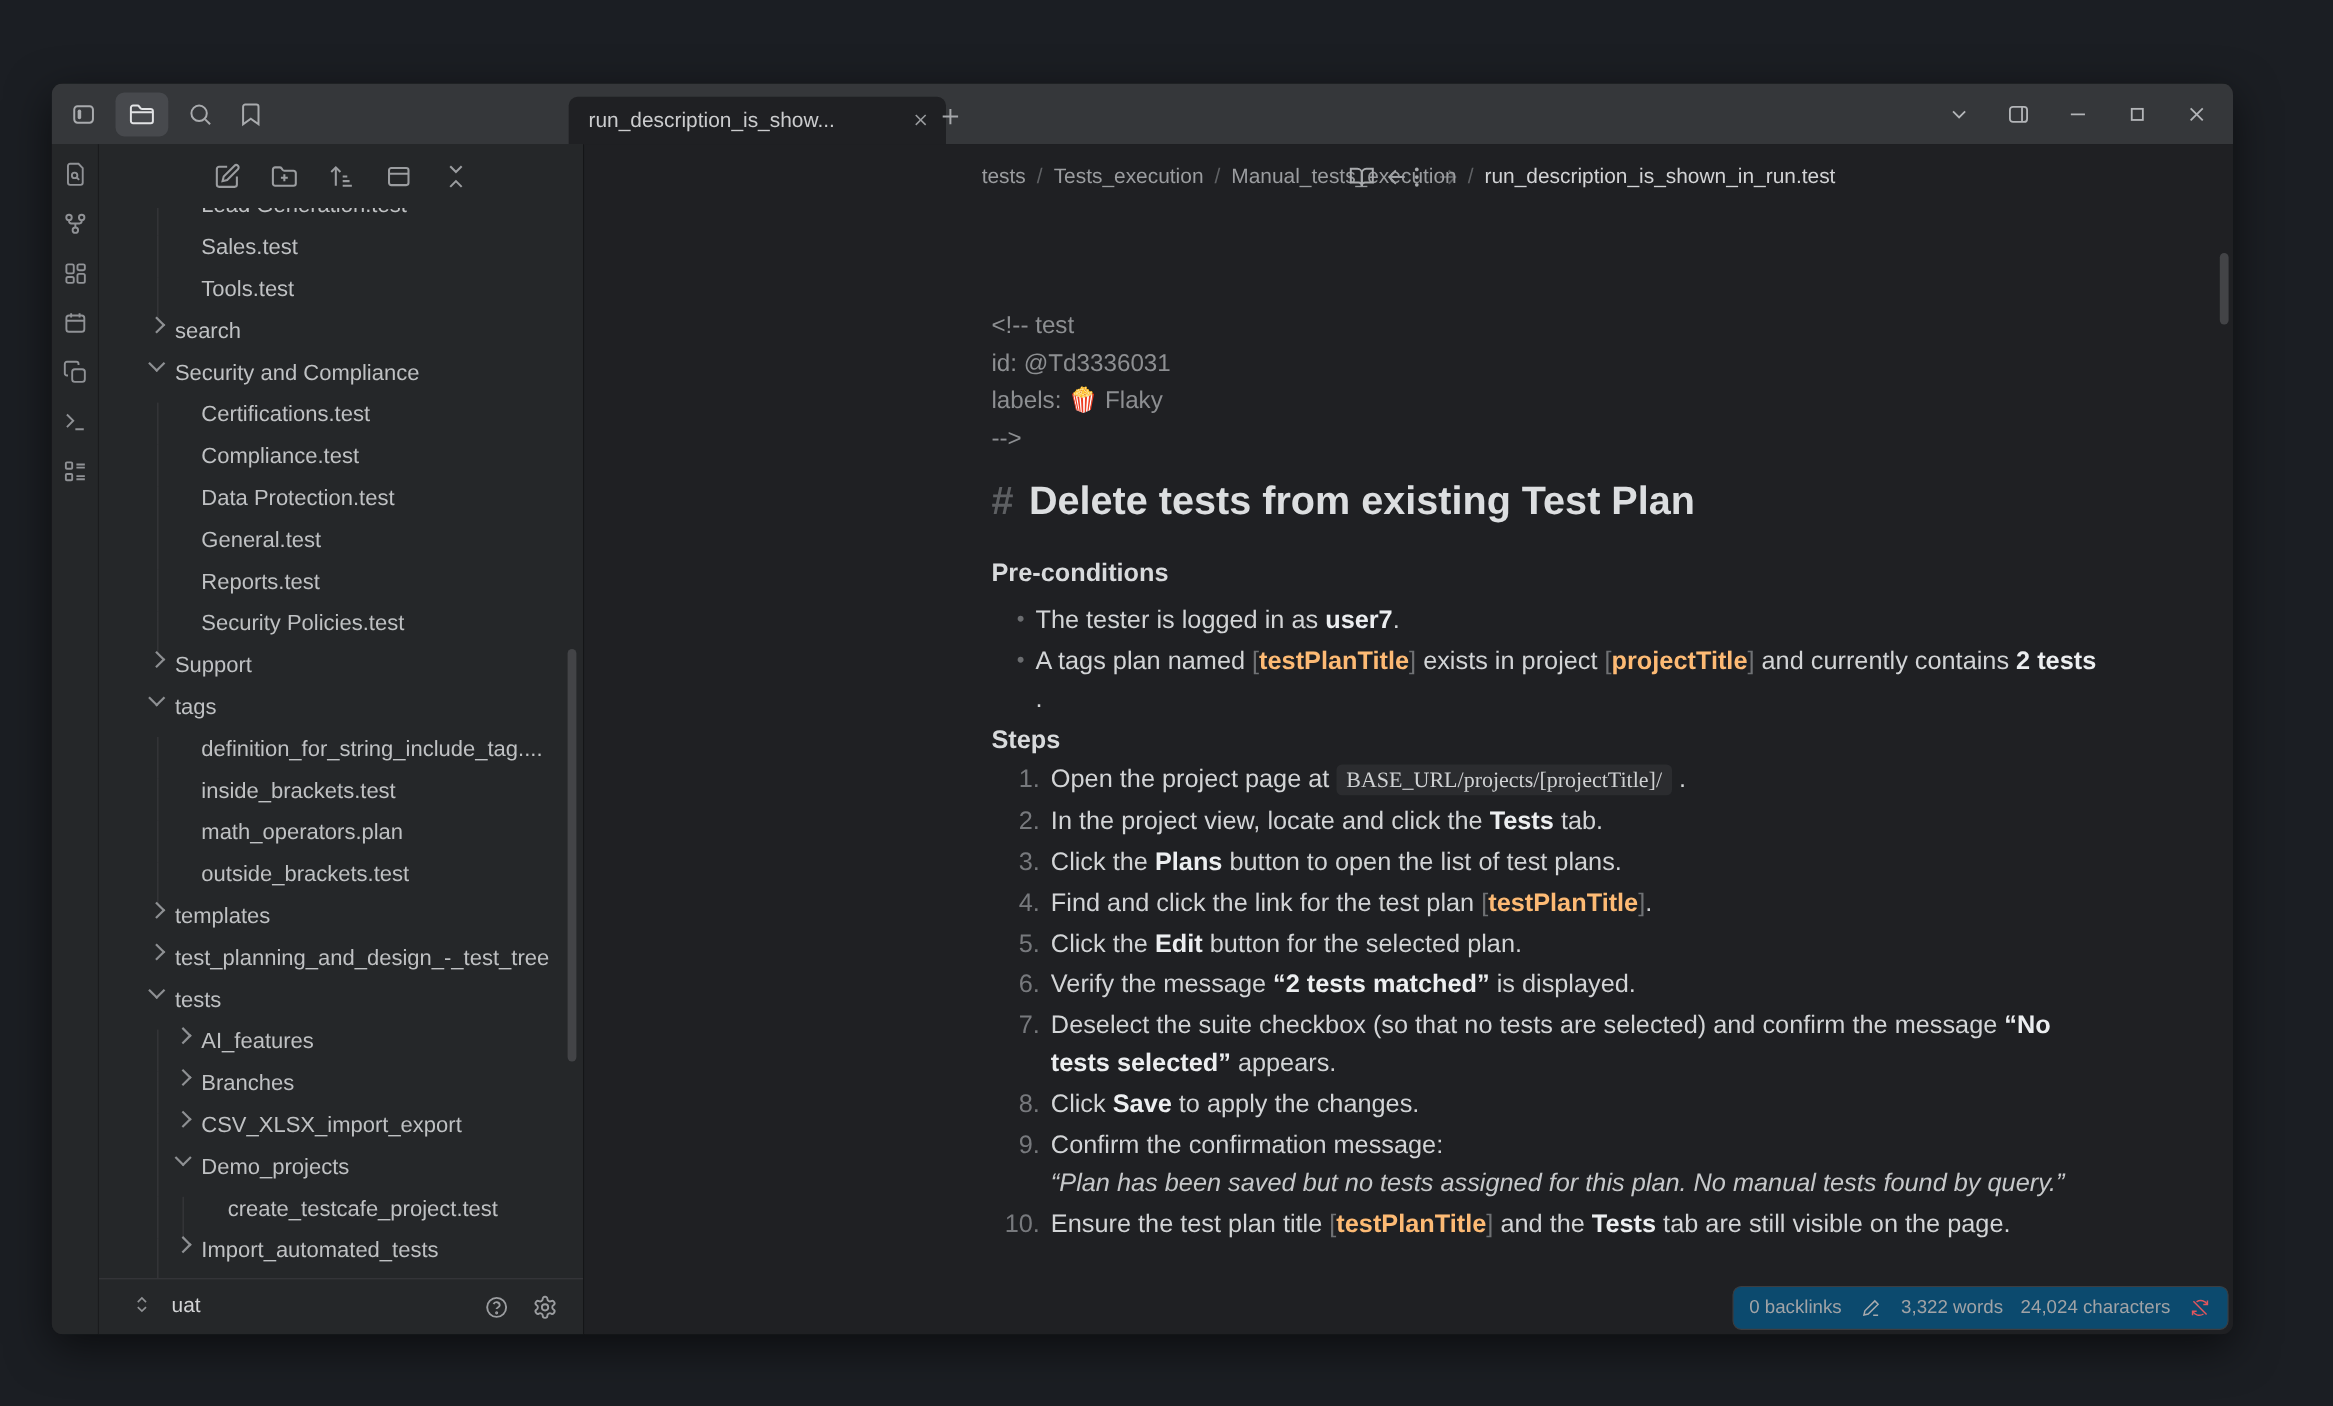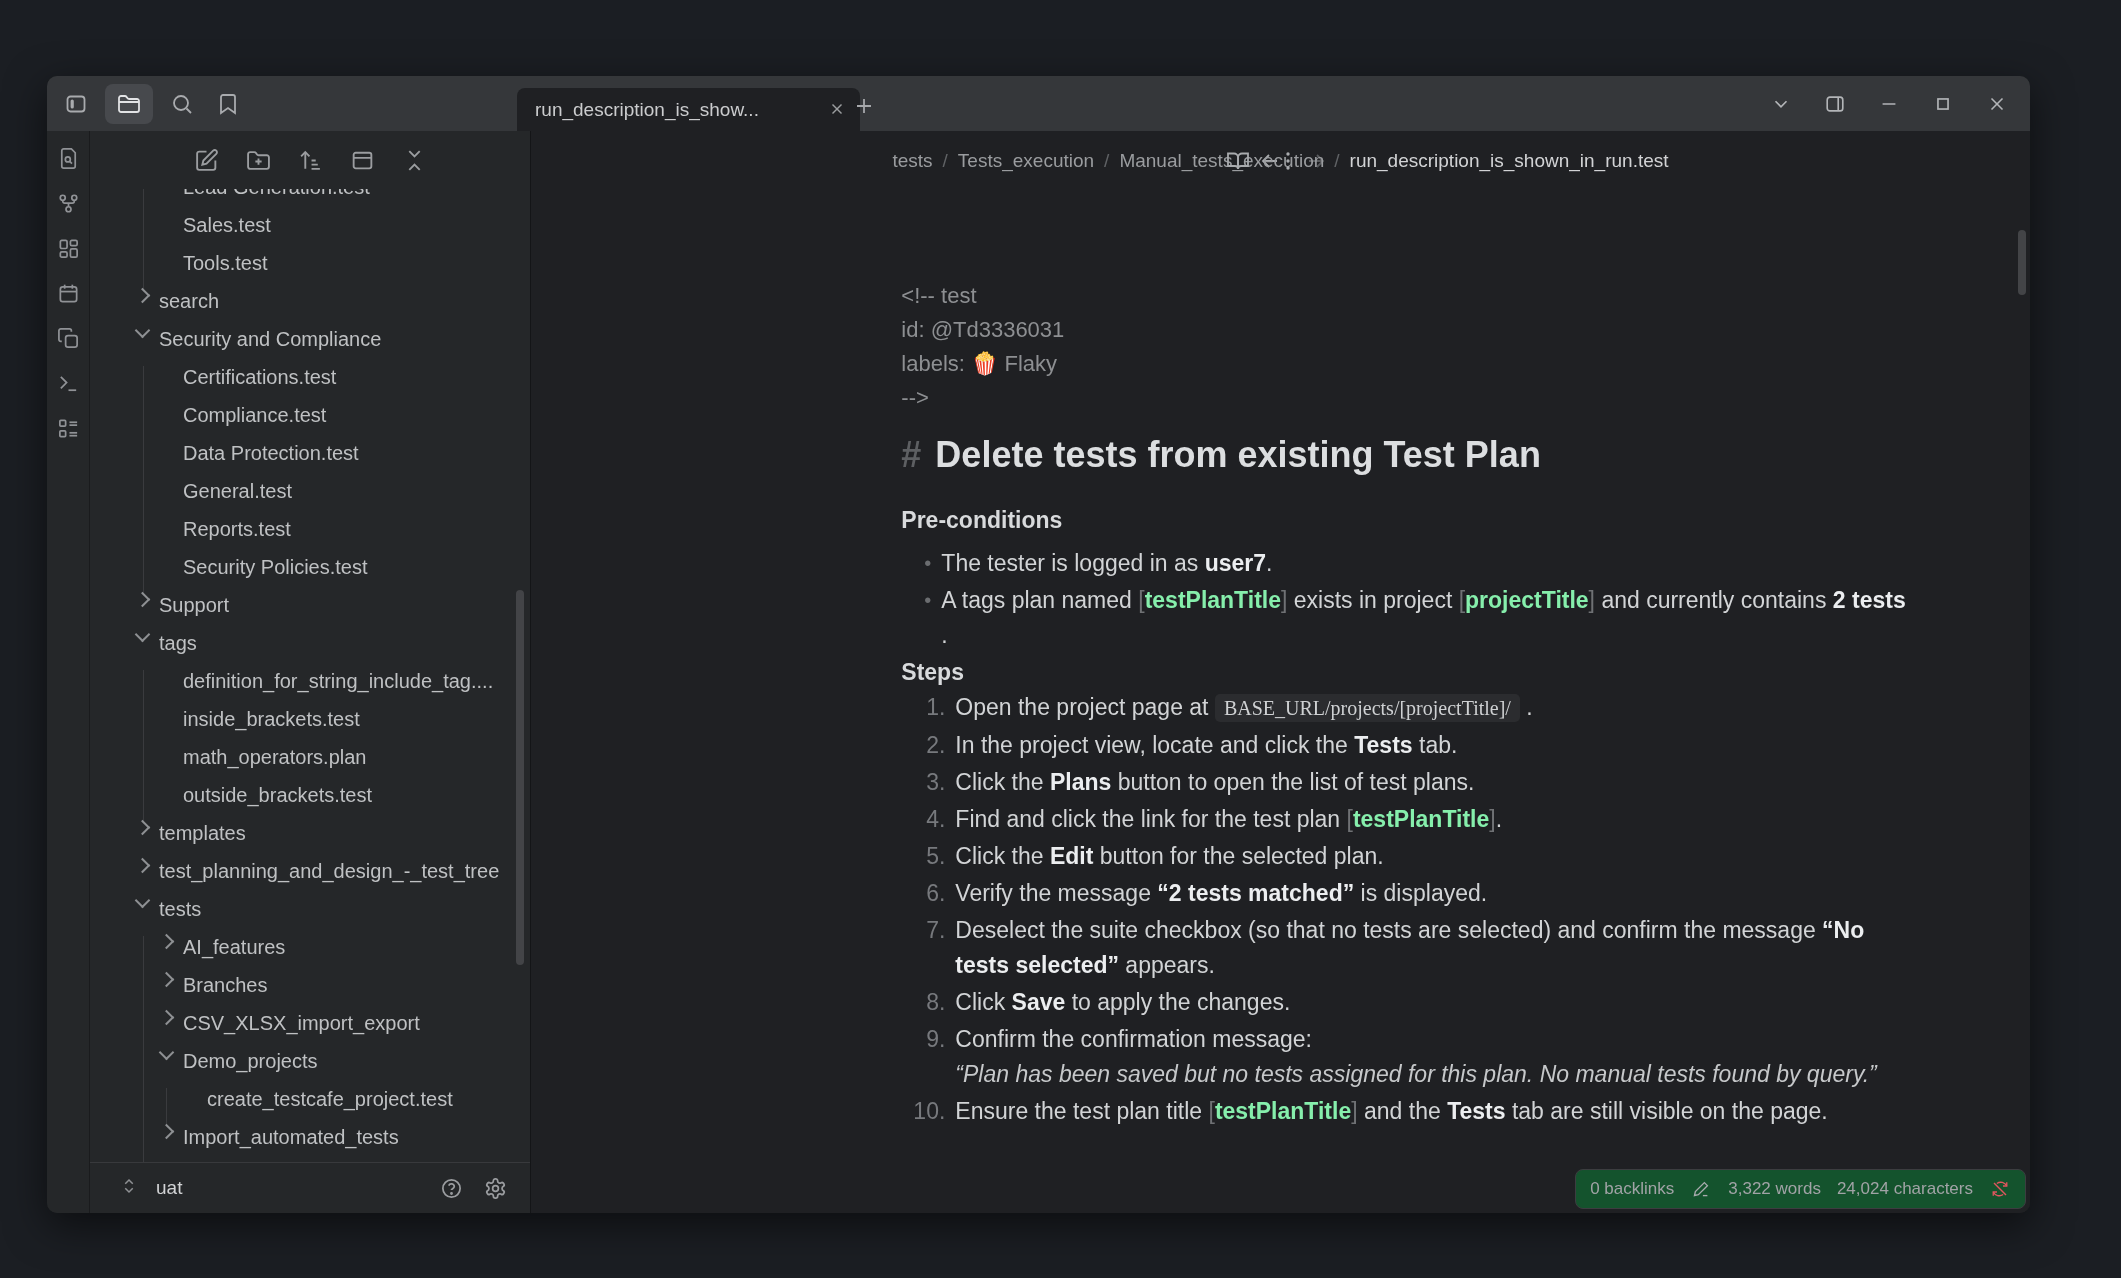--- a/index.html
+++ b/index.html
@@ -78,27 +78,27 @@
   .sec-title{font-weight:bold;color:#d8dadc;font-size:23px;line-height:35px;margin:0;}
   .steps-title{}
   ul.blist,ol.slist{list-style:none;margin:8px 0 0 0;padding:0;}
   ol.slist{margin-top:0;}
   .blist li,.slist li{display:flex;margin:0 0 2px 0;line-height:35px;}
   .marker{flex:0 0 44px;text-align:right;padding-right:10px;color:#77797d;}
   .bullet-dot{flex:0 0 30px;text-align:right;padding-right:10px;color:#6b6d70;font-size:20px;}
   .li-body{flex:1;min-width:0;}
   .sg-t{color:#d2d4d6;}
   .sg-b{color:#eceef0;font-weight:bold;}
-  .sg-l{color:#86efac;font-weight:bold;}
+  .sg-l{color:#fdba74;font-weight:bold;}
   .sg-br{color:#6f7174;}
   .sg-i{color:#c6c8ca;font-style:italic;}
   .sg-c{font-family:Liberation Serif, serif;font-size:20px;background:#2b2c2f;color:#cfd1d3;padding:3px 9px;border-radius:5px;}
   
   .status-bar{
-    position:absolute;right:4px;bottom:4px;height:38px;background:#14532d;border:1px solid #3c3d40;
+    position:absolute;right:4px;bottom:4px;height:38px;background:#0c4a6e;border:1px solid #3c3d40;
     border-radius:8px;display:flex;align-items:center;padding:0 14px;gap:16px;font-size:17px;color:#a1a3a6;
   }
   .status-bar .icon-btn{width:22px;height:22px;}
   .status-bar svg{width:18px;height:18px;}
   .sync-off{color:#e0565e;}
   .editor-scrollbar{position:absolute;right:4px;top:99px;width:8px;height:65px;border-radius:4px;background:#434447;}
 </style>
 </head>
 <body>
 

